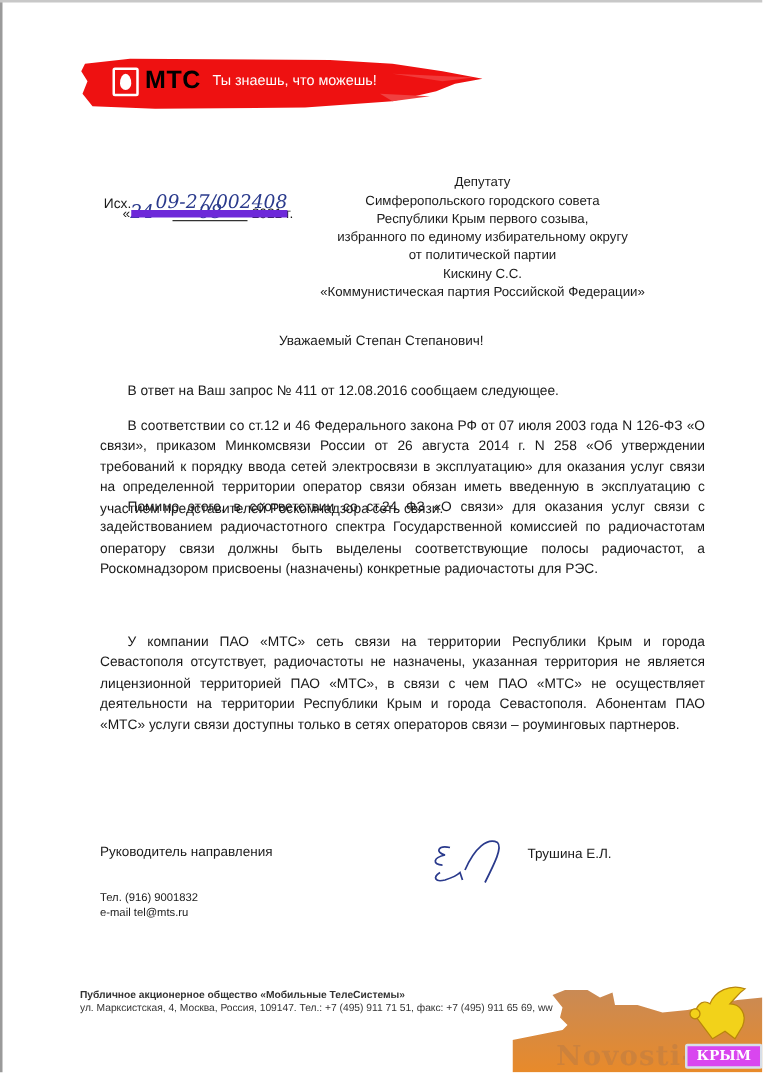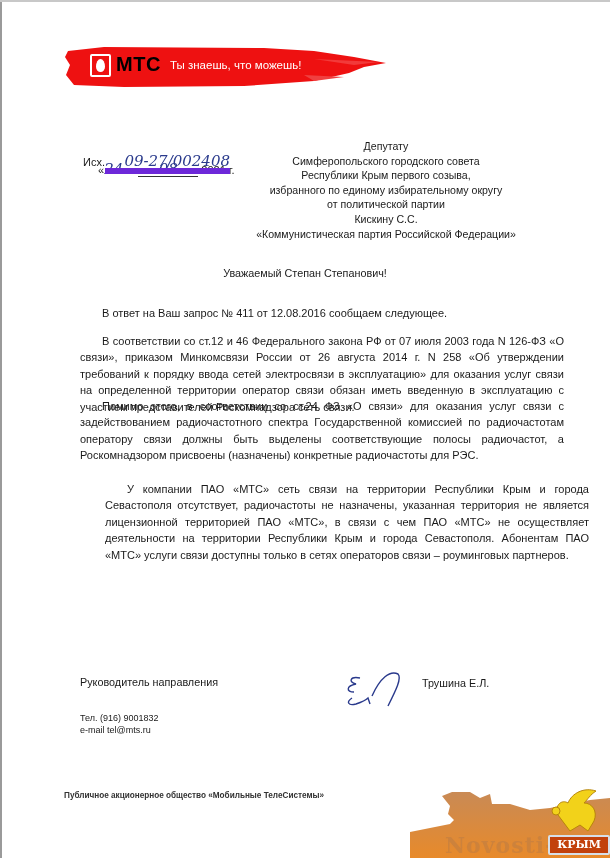--- a/index.html
+++ b/index.html
@@ -46,39 +46,39 @@
     position: absolute; right: 64px; top: 139px; width: 320px;
     text-align: center; font-size: 10.6px; line-height: 14.6px;
   }
 
   .salutation { position: absolute; left: 0; width: 610px; top: 267px; text-align: center; font-size: 10.8px; }
   .para { position: absolute; left: 80px; width: 484px; font-size: 11px; line-height: 16.4px; text-align: justify; }
   .para.indent { text-indent: 22px; }
   .p0 { top: 305px; }
   .p1 { top: 333px; }
   .p2 { top: 398px; }
-  .p3 { top: 481px; margin-left: 25px; }
+  .p3 { top: 506px; }
 
   .sig-title { position: absolute; left: 80px; top: 675px; font-size: 10.8px; line-height: 14.5px; }
   .signature { position: absolute; left: 340px; top: 668px; }
   .signer { position: absolute; left: 422px; top: 677px; font-size: 10.8px; }
   .contacts { position: absolute; left: 80px; top: 712px; font-size: 9px; line-height: 12px; }
 
   .footer { position: absolute; left: 64px; top: 790px; font-size: 8.2px; line-height: 11px; color: #333; white-space: nowrap; }
   .footer-company { font-weight: bold; }
 
   .watermark { position: absolute; left: 410px; top: 770px; width: 200px; height: 88px; }
   .watermark-text {
     position: absolute; left: 445px; top: 832px; font-family: "DejaVu Serif", serif;
     font-size: 22px; font-weight: bold; color: rgba(180,120,70,0.45); letter-spacing: 1px;
   }
   .crimea-badge { position: absolute; left: 544px; top: 785px; width: 64px; height: 73px; }
   .crimea-label {
     position: absolute; left: 548px; top: 835px; width: 58px; height: 16px;
-    background: #c2410c; border: 2px solid #d7dfe8; border-radius: 2px;
+    background: #d946ef; border: 2px solid #d7dfe8; border-radius: 2px;
     color: #fff; font-size: 11px; font-weight: bold; text-align: center; line-height: 16px;
     font-family: "DejaVu Serif", serif;
   }
 </style>
 </head>
 <body>
 
 <div class="page-border-left"></div>
 <div class="page-border-top"></div>
 
@@ -128,20 +128,21 @@
   </svg>
 </div>
 <div class="signer">Трушина Е.Л.</div>
 <div class="contacts">
   <div>Тел. (916) 9001832</div>
   <div>e-mail tel@mts.ru</div>
 </div>
 
 <div class="footer">
   <div class="footer-company">Публичное акционерное общество «Мобильные ТелеСистемы»</div>
+  <div>ул. Марксистская, 4, Москва, Россия, 109147. Тел.: +7 (495) 911 71 51, факс: +7 (495) 911 65 69, ww</div>
 </div>
 
 <div class="watermark">
   <svg width="200" height="88" viewBox="0 0 200 88">
     <defs>
       <linearGradient id="mapg" x1="0" y1="0" x2="0" y2="1">
         <stop offset="0" stop-color="#c98a55"></stop>
         <stop offset="1" stop-color="#e88a2a"></stop>
       </linearGradient>
     </defs>

